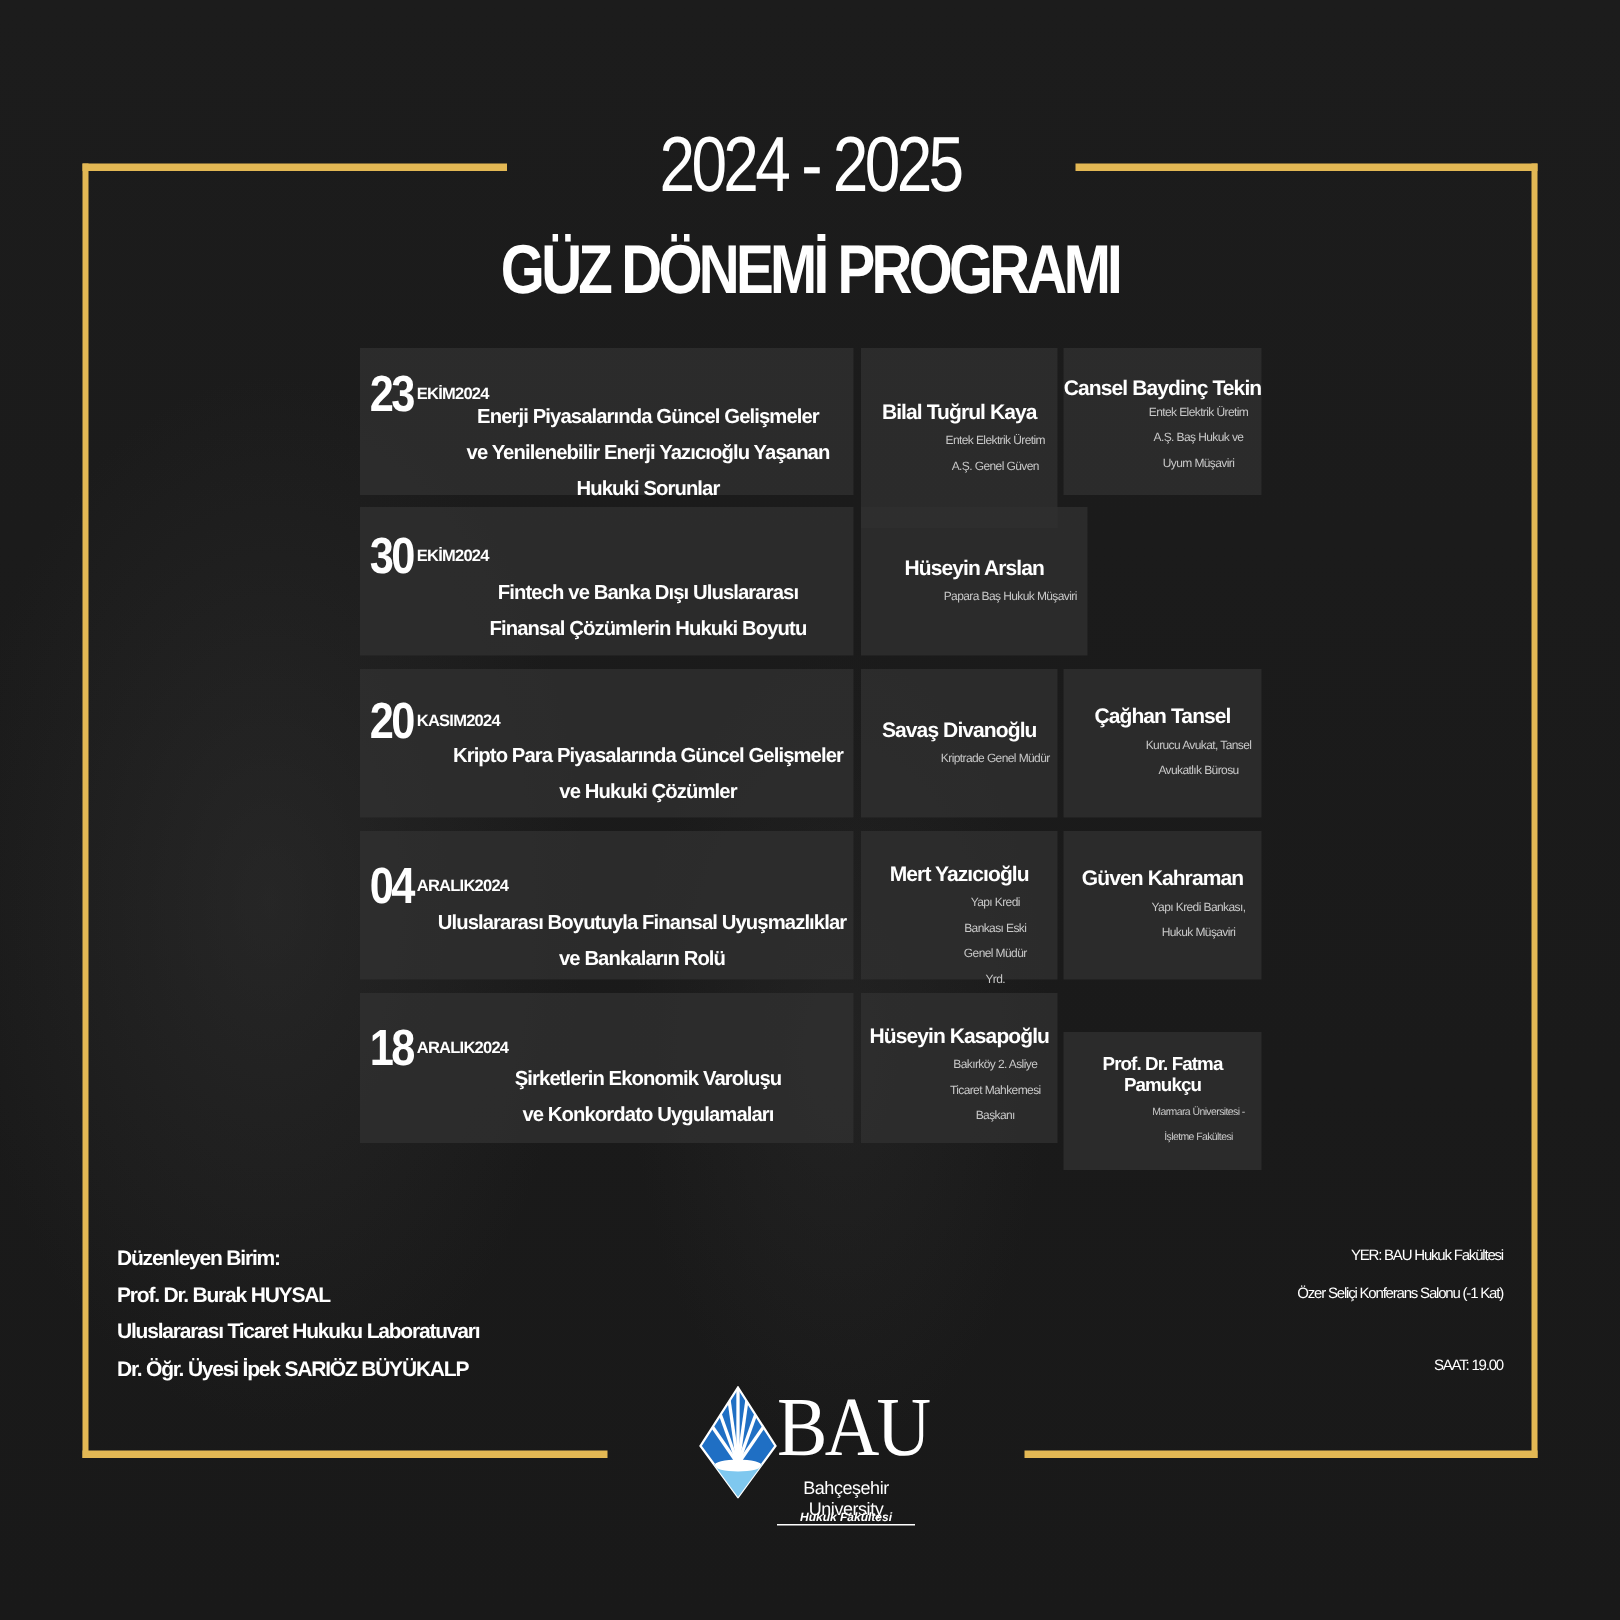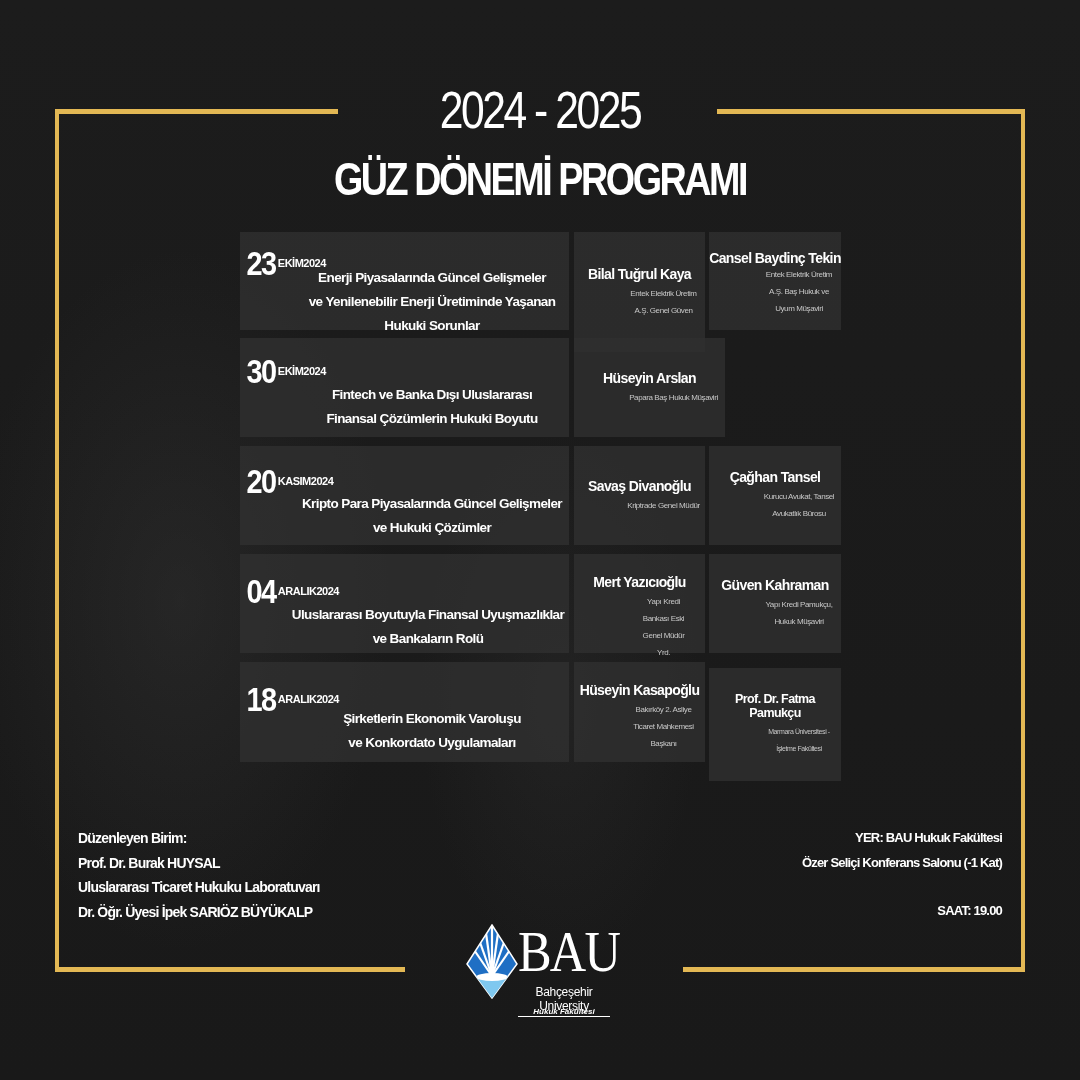--- a/index.html
+++ b/index.html
@@ -39,21 +39,21 @@
     position:absolute; font-size:13.5px; font-weight:700; letter-spacing:-0.6px;
     line-height:24px; text-align:center;margin-top:21px;
   }
   .pname { font-size:14px; font-weight:700; letter-spacing:-0.6px; }
   .prole { font-size:8px; color:#c8c8c8; letter-spacing:-0.4px; line-height:17px; margin-top:3px; padding:0 4px;margin-left:48px; }
   .footer-left {
     position:absolute; left:78px; top:826px; font-size:14px; font-weight:700;
     letter-spacing:-0.8px; line-height:24.5px;
   }
   .footer-right {
-    position:absolute; right:78px; top:826px; font-size:13px; font-weight:700;
+    position:absolute; right:78px; top:826px; font-size:10px; font-weight:400;
     letter-spacing:-0.8px; line-height:24.5px; text-align:right;
   }
   .logo { position:absolute; left:466px; top:924px; width:150px; height:120px; }
   .logo-diamond { position:absolute; left:0; top:0; width:52px; height:75px; }
   .logo-bau {
     position:absolute; left:52px; top:-2px; font-family:"Liberation Serif", serif;
     font-size:56px; line-height:60px; letter-spacing:-2px; transform:scaleX(0.9); transform-origin:left;
   }
   .logo-uni {
     position:absolute; left:52px; top:61px; font-size:12px; letter-spacing:-0.3px;
@@ -83,21 +83,21 @@
 
   <div>
     <div class="cell" style="left:240px; top:232px; width:329px; height:98px;">
       <div class="date" style="left:4px; top:14px;">
         <span class="day">23</span>
         <span class="mon">EKİM</span>
         <span class="yr">2024</span>
       </div>
       <div class="topic" style="left:52px; width:280px; top:13px;">
         <div>Enerji Piyasalarında Güncel Gelişmeler</div>
-        <div>ve Yenilenebilir  Enerji Üretiminde Yaşanan</div>
+        <div>ve Yenilenebilir  Enerji Yazıcıoğlu Yaşanan</div>
         <div>Hukuki  Sorunlar</div>
       </div>
     </div>
     <div class="cell" style="left:574px; top:232px; width:131px; height:120px;">
       <div class="pname">Bilal Tuğrul Kaya</div>
       <div class="prole">Entek Elektrik Üretim A.Ş. Genel Güven</div>
     </div>
     <div class="cell" style="left:709px; top:232px; width:132px; height:98px; justify-content:flex-start; padding-top:18px;">
       <div class="pname">Cansel Baydinç Tekin</div>
       <div class="prole" style="margin-top:0;">Entek Elektrik Üretim A.Ş. Baş Hukuk ve Uyum Müşaviri</div>
@@ -155,41 +155,41 @@
         <div>Uluslararası Boyutuyla Finansal Uyuşmazlıklar</div>
         <div>ve Bankaların Rolü</div>
       </div>
     </div>
     <div class="cell" style="left:574px; top:554px; width:131px; height:99px; justify-content:flex-start; padding-top:20px;">
       <div class="pname">Mert Yazıcıoğlu</div>
       <div class="prole" style="padding:0 14px;">Yapı Kredi Bankası Eski Genel Müdür Yrd.</div>
     </div>
     <div class="cell" style="left:709px; top:554px; width:132px; height:99px;">
       <div class="pname">Güven Kahraman</div>
-      <div class="prole">Yapı Kredi Pamukçu, Hukuk Müşaviri</div>
+      <div class="prole">Yapı Kredi Bankası, Hukuk Müşaviri</div>
     </div>
   </div>
 
   <div>
     <div class="cell" style="left:240px; top:662px; width:329px; height:100px;">
       <div class="date" style="left:4px; top:20px;">
         <span class="day">18</span>
         <span class="mon">ARALIK</span>
         <span class="yr">2024</span>
       </div>
       <div class="topic" style="left:52px; width:280px; top:24px;">
         <div>Şirketlerin Ekonomik Varoluşu</div>
         <div>ve Konkordato Uygulamaları</div>
       </div>
     </div>
     <div class="cell" style="left:574px; top:662px; width:131px; height:100px; justify-content:flex-start; padding-top:20px;">
       <div class="pname">Hüseyin Kasapoğlu</div>
       <div class="prole" style="padding:0 8px;">Bakırköy 2. Asliye Ticaret Mahkemesi Başkanı</div>
     </div>
-    <div class="cell" style="left:709px; top:668px; width:132px; height:113px;">
+    <div class="cell" style="left:709px; top:688px; width:132px; height:92px;">
       <div class="pname" style="font-size:12.5px;">Prof. Dr. Fatma Pamukçu</div>
       <div class="prole" style="font-size:7px;">Marmara Üniversitesi - İşletme Fakültesi</div>
     </div>
   </div>
 </div>
 
 <div class="footer-left">
   <div>Düzenleyen Birim:</div>
   <div>Prof. Dr. Burak HUYSAL</div>
   <div>Uluslararası Ticaret Hukuku Laboratuvarı</div>

